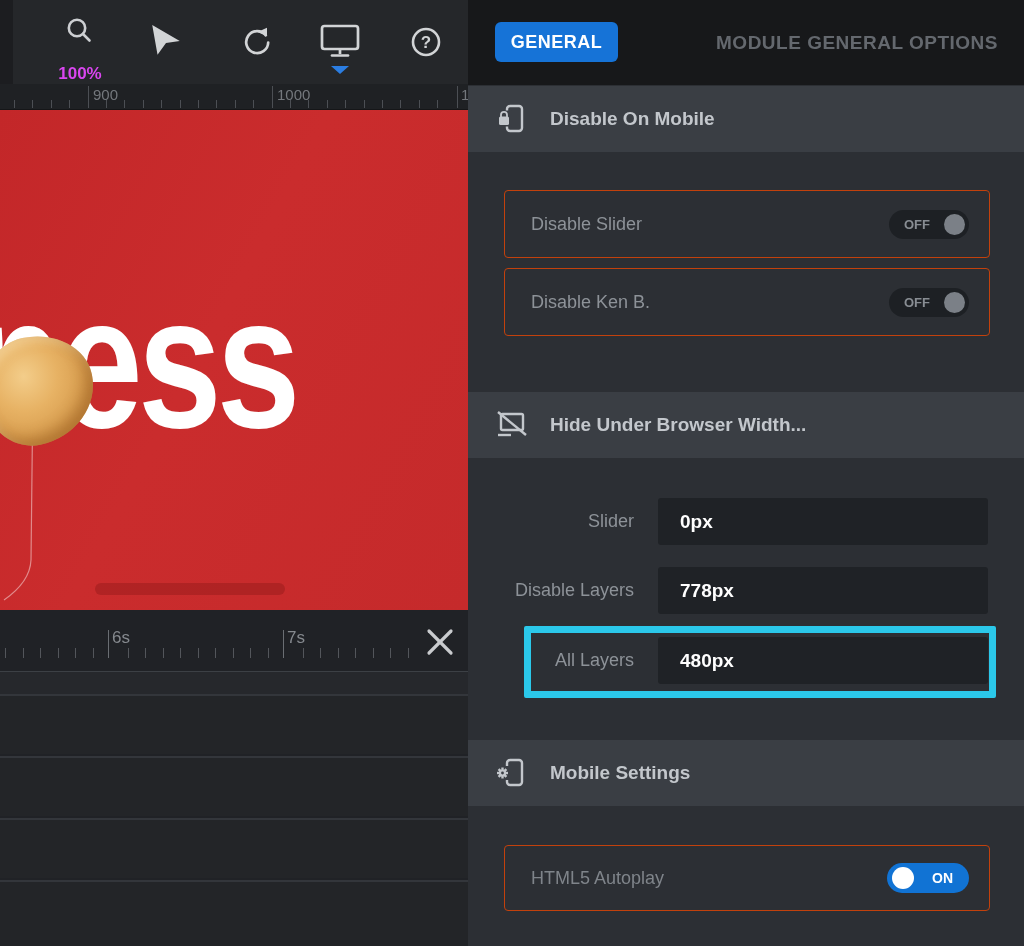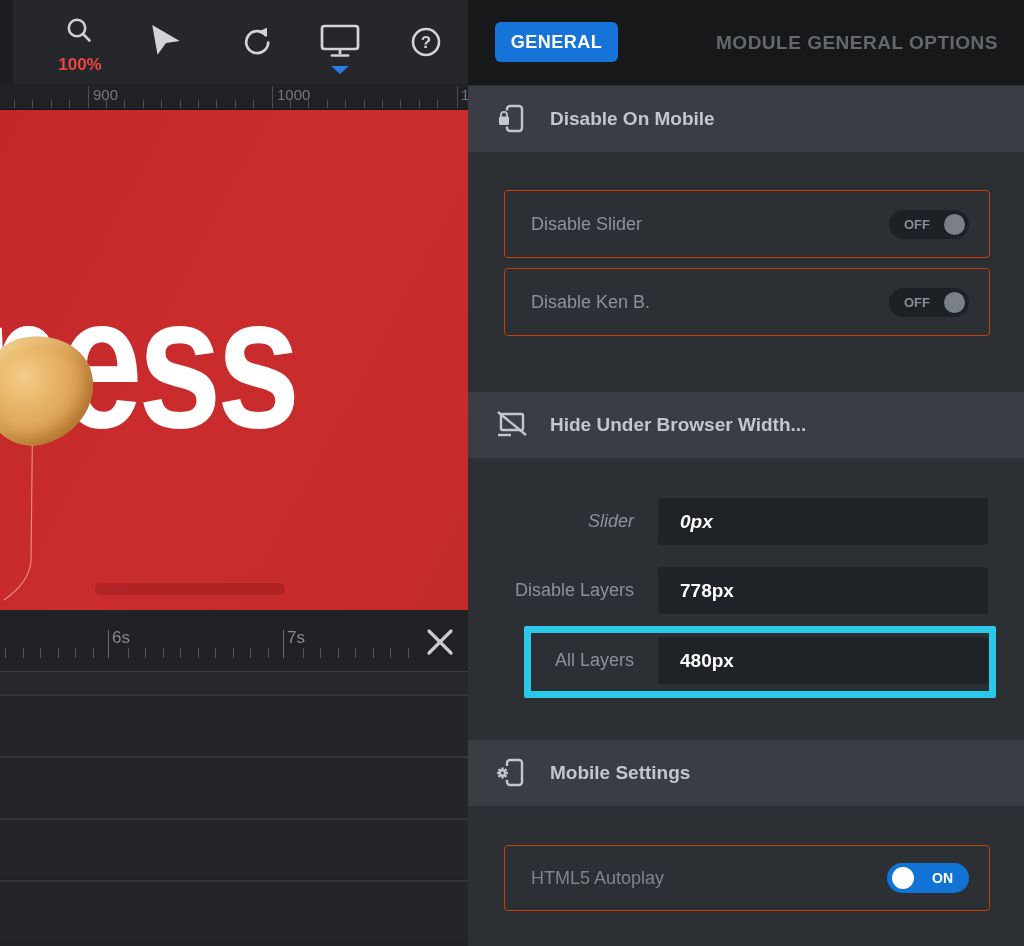--- a/index.html
+++ b/index.html
@@ -6,22 +6,22 @@
   html,body { background:#101113; }
   body { font-family:"Liberation Sans", sans-serif; }
   .stage { position:relative; width:1024px; height:946px; overflow:hidden; background:#2c2f34; }
 
   
   .editor { position:absolute; left:0; top:0; width:468px; height:946px; background:#202226; }
 
   .toolbar { position:absolute; left:0; top:0; width:468px; height:84px; background:#25272a; }
   .toolbar-edge { position:absolute; left:0; top:0; width:13px; height:84px; background:#1c1d20; }
   .tool { position:absolute; }
-  .zoom-label { position:absolute; left:50px; top:55px; width:60px; text-align:center;
-                color:#ef4444; font-weight:bold; font-size:17px; }
+  .zoom-label { position:absolute; left:50px; top:64px; width:60px; text-align:center;
+                color:#d946ef; font-weight:bold; font-size:17px; }
 
   .ruler { position:absolute; left:0; top:84px; width:468px; height:26px; background:#1f2124;
            border-bottom:1px solid #151618; }
   .ruler .tick { position:absolute; bottom:1px; width:1px; background:#4c4f54; }
   .ruler .tick.small { height:8px; }
   .ruler .tick.tall  { height:22px; }
   .ruler .rlabel { position:absolute; top:2px; font-size:15px; color:#74787d; }
 
   .canvas { position:absolute; left:0; top:110px; width:468px; height:500px; overflow:hidden;
             background:linear-gradient(118deg,#c32729 0%,#ca2c2d 45%,#c52a2b 100%); }
@@ -81,21 +81,21 @@
   .pill.off .ptxt { left:15px; font-size:13px; color:#888d93; }
   .pill.on { width:82px; height:30px; background:#1173d4; }
   .pill.on .knob { left:5px; top:4px; width:22px; height:22px; background:#ffffff; }
   .pill.on .ptxt { right:16px; font-size:14px; color:#ffffff; line-height:30px; }
 
   .field-label { position:absolute; left:36px; width:130px; height:47px; line-height:47px;
                  text-align:right; color:#8d9298; font-size:18px; }
   .field-input { position:absolute; left:190px; width:330px; height:47px; background:#1f2226;
                  border:none; border-radius:3px; color:#fff; font-weight:bold; font-size:19px;
                  padding-left:22px; font-family:inherit; }
-  .f1 { top:498px;font-style:italic; } .f2 { top:567px; } .f3 { top:637px; }
+  .f1 { top:498px; } .f2 { top:567px; } .f3 { top:637px; }
 
   .highlight-box { position:absolute; left:56px; top:626px; width:472px; height:72px;
                    border:7px solid #2bc8ea; border-radius:2px; pointer-events:none; z-index:5; }
 </style>
 </head>
 <body>
 
 <div class="stage">
 
   <div class="editor">

